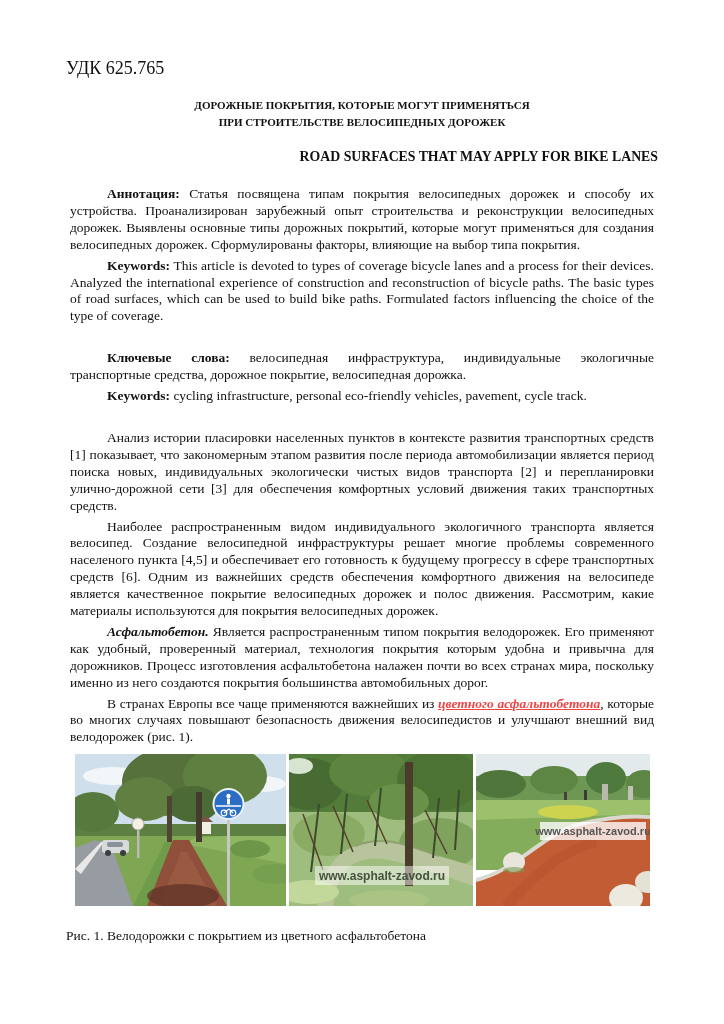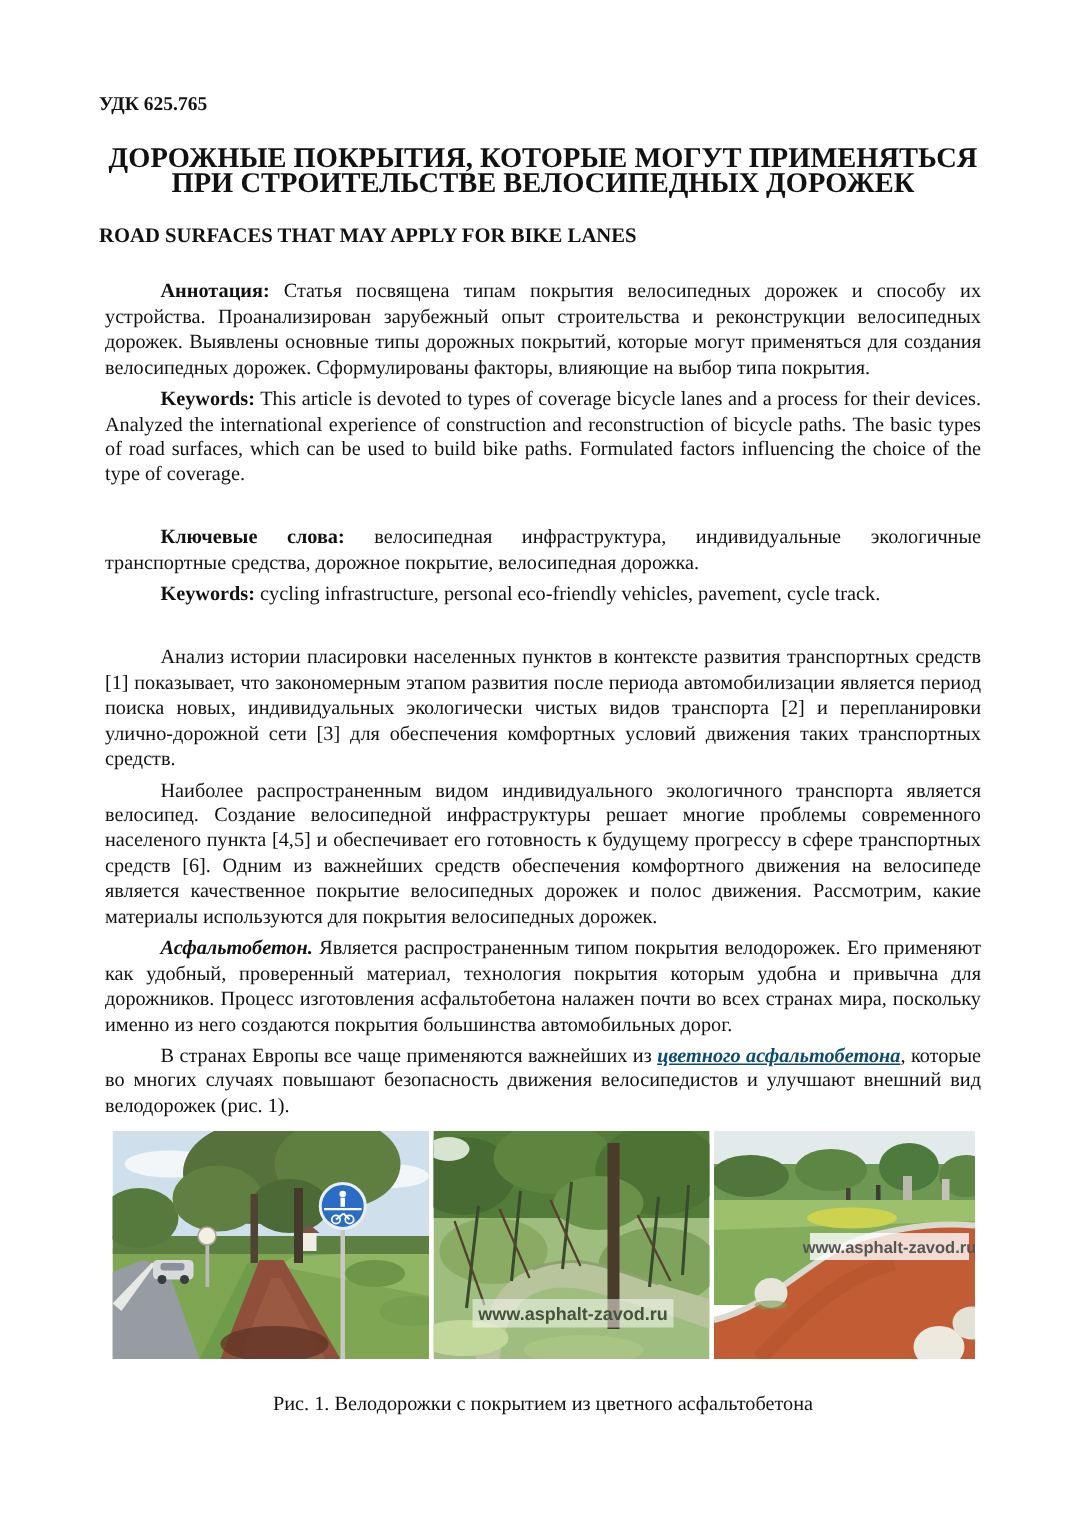--- a/index.html
+++ b/index.html
@@ -5,39 +5,39 @@
   html,body { margin:0; padding:0; background:#ffffff; }
   .page {
     position:relative;
     width:724px; height:1024px;
     background:#ffffff;
     overflow:hidden;
     font-family:"Liberation Serif","DejaVu Serif",serif;
     color:#111111;
   }
   .content { position:absolute; left:66px; top:60px; width:592px; }
-  .udc { font-weight:bold; font-size:13px; line-height:17px; margin-bottom:20px; }
-  .title-ru { text-align:center; font-weight:bold; font-size:19px; line-height:17px; }
+  .udc { font-weight:normal; font-size:18px; line-height:17px; margin-bottom:20px; }
+  .title-ru { text-align:center; font-weight:bold; font-size:11px; line-height:17px; }
   .title-line { display:block; }
   .spacer { height:17px; }
-  .title-en { text-align:left; font-weight:bold; font-size:13.8px; line-height:17px; }
+  .title-en { text-align:right; font-weight:bold; font-size:13.8px; line-height:17px; }
   p.para {
     margin:4px; font-size:13.5px; line-height:16.9px;
     text-align:justify; text-indent:37px;
   }
   .runin { font-weight:bold; }
   .lead-term { font-weight:bold; font-style:italic; }
   .hl-navy { font-weight:bold; font-style:italic; text-decoration:underline; }
   .figure-row {
     margin:8px 0 0 9px;
     width:575px; height:152px;
     display:flex; gap:3px;
   }
   .figure-row svg { display:block; height:152px; }
-  .caption { margin-top:21px; text-align:center; font-size:13.5px; line-height:17px; }
+  .caption { margin-top:21px; font-size:13.5px; line-height:17px; }
   .wm-text { font-family:"Liberation Sans","DejaVu Sans",sans-serif; }
 </style>
 </head>
 <body>
 
 <div class="page">
   <div class="content">
 
     <div class="udc">УДК 625.765</div>
 
@@ -58,21 +58,21 @@
     <div class="spacer"></div>
 
     <p class="para"><b class="runin">Ключевые слова:</b> <span>велосипедная инфраструктура, индивидуальные экологичные транспортные средства, дорожное покрытие, велосипедная дорожка.</span></p>
     <p class="para"><b class="runin">Keywords:</b> <span>cycling infrastructure, personal eco-friendly vehicles, pavement, cycle track.</span></p>
 
     <div class="spacer"></div>
 
     <p class="para">Анализ истории пласировки населенных пунктов в контексте развития транспортных средств [1] показывает, что закономерным этапом развития после периода автомобилизации является период поиска новых, индивидуальных экологически чистых видов транспорта [2] и перепланировки улично-дорожной сети [3]  для обеспечения комфортных условий движения таких транспортных средств.</p>
     <p class="para">Наиболее распространенным видом индивидуального экологичного транспорта является велосипед. Создание велосипедной инфраструктуры решает многие проблемы современного населеного пункта [4,5] и обеспечивает его готовность к будущему прогрессу в сфере транспортных средств [6]. Одним из важнейших средств обеспечения комфортного движения на велосипеде является качественное покрытие велосипедных дорожек и полос движения. Рассмотрим, какие материалы используются для покрытия велосипедных дорожек.</p>
     <p class="para"><span class="lead-term">Асфальтобетон.</span><span> Является распространенным типом покрытия велодорожек. Его применяют как удобный, проверенный материал, технология покрытия которым удобна и привычна для дорожников. Процесс изготовления асфальтобетона налажен почти во всех странах мира, поскольку именно из него создаются покрытия большинства автомобильных дорог.</span></p>
-    <p class="para"><span>В странах Европы все чаще применяются важнейших из </span><span class="hl-navy" style="color:#0c4a6e">цветного асфальтобетона</span><span>, которые во многих случаях повышают безопасность движения велосипедистов и улучшают внешний вид велодорожек (рис. 1).</span></p>
+    <p class="para"><span>В странах Европы все чаще применяются важнейших из </span><span class="hl-navy" style="color:#ef4444">цветного асфальтобетона</span><span>, которые во многих случаях повышают безопасность движения велосипедистов и улучшают внешний вид велодорожек (рис. 1).</span></p>
 
     <div class="figure-row">
 
       <svg width="211" height="152" viewBox="0 0 211 152">
         <rect x="0" y="0" width="211" height="92" fill="#cfe0ec"></rect>
         <ellipse cx="38" cy="22" rx="30" ry="9" fill="#f2f6f9"></ellipse>
         <ellipse cx="120" cy="14" rx="34" ry="8" fill="#eef4f8"></ellipse>
         <ellipse cx="185" cy="30" rx="26" ry="8" fill="#f2f6f9"></ellipse>
         <rect x="0" y="78" width="211" height="74" fill="#7fa653"></rect>
         <polygon points="120,84 211,78 211,110 110,90" fill="#8fb763"></polygon>

